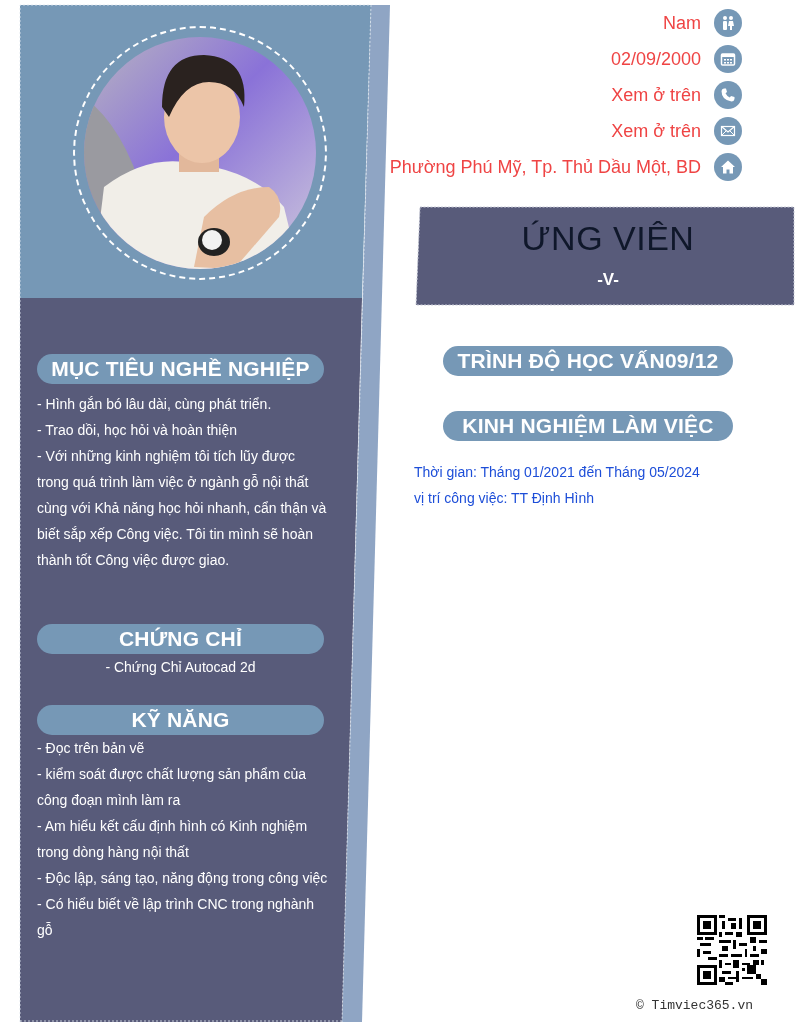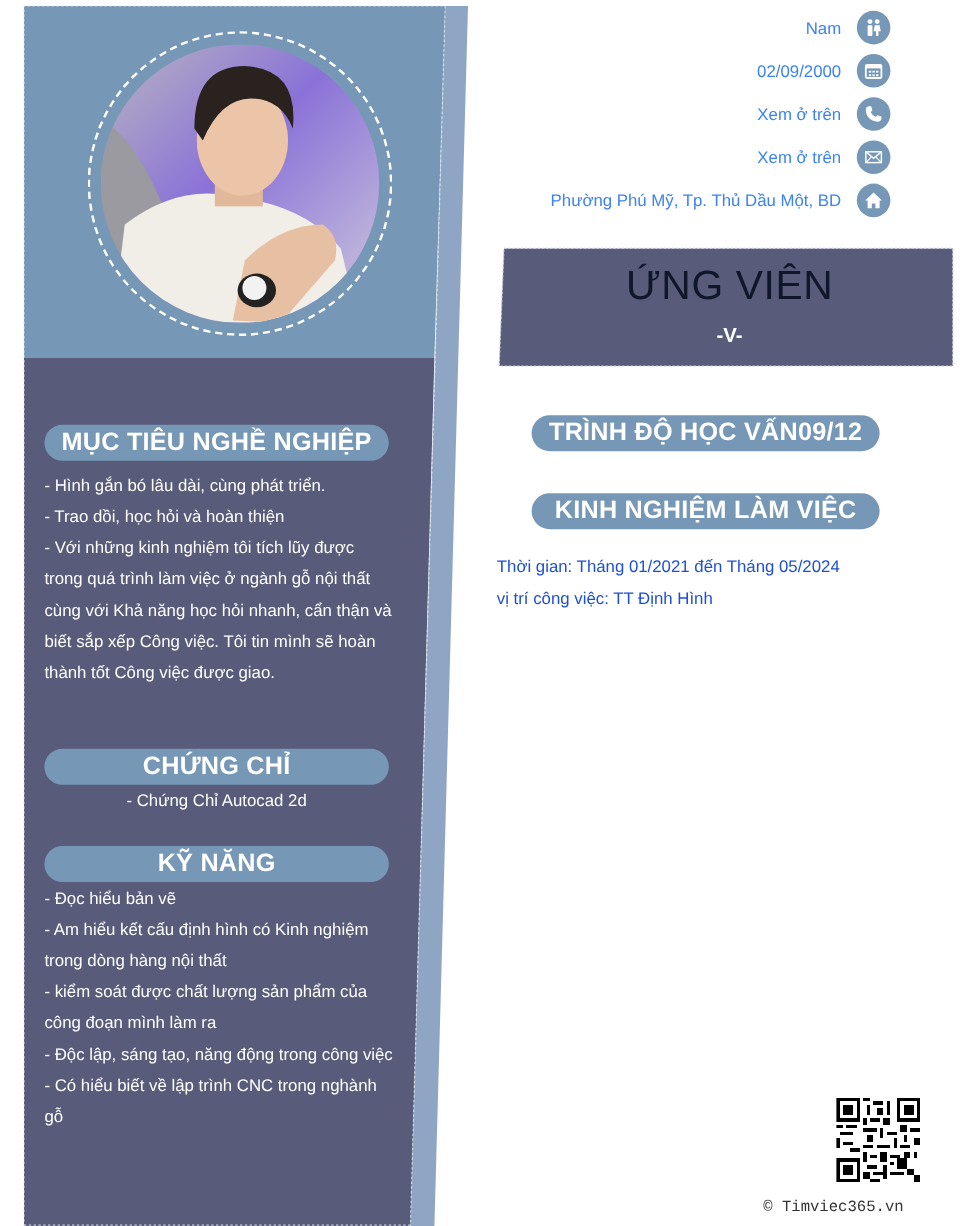--- a/index.html
+++ b/index.html
@@ -12,21 +12,21 @@
   .avatar { position: absolute; left: 11px; top: 11px; width: 232px; height: 232px; border-radius: 50%; overflow: hidden; }
 
   .pill { position: absolute; height: 30px; border-radius: 15px; background: #7698b6;
           color: #ffffff; font-weight: bold; font-size: 21px; text-align: center; line-height: 30px;
           letter-spacing: 0.2px; }
 
   .left-text { position: absolute; left: 37px; width: 292px; color: #ffffff; font-size: 14px; line-height: 26px; }
   .left-text div { white-space: normal; }
 
   .contact-row { position: absolute; right: 58px; height: 30px; display: flex; align-items: center; }
-  .contact-label { font-size: 14px; color: #3b82f6; margin-right: 13px; white-space: nowrap; }
+  .contact-label { font-size: 18px; color: #ef4444; margin-right: 13px; white-space: nowrap; }
   .contact-icon { width: 28px; height: 28px; border-radius: 50%; background: #7698b6;
                   display: flex; align-items: center; justify-content: center; }
 
   .name-banner { position: absolute; left: 416px; top: 207px; width: 378px; height: 98px; }
   .name-title { position: absolute; left: 416px; top: 219px; width: 384px; text-align: center;
                 color: #0f172a; font-weight: normal; font-size: 34px; letter-spacing: 0.5px; }
   .name-sub { position: absolute; left: 416px; top: 270px; width: 384px; text-align: center;
               color: #fff; font-weight: bold; font-size: 17px; }
 
   .right-text { position: absolute; left: 414px; font-size: 14px; color: #1d4ed8; line-height: 26px; }
@@ -149,23 +149,23 @@
   <div>- Với những kinh nghiệm tôi tích lũy được trong quá trình làm việc ở ngành gỗ nội thất cùng với Khả năng học hỏi nhanh, cẩn thận và biết sắp xếp Công việc. Tôi tin mình sẽ hoàn thành tốt Công việc được giao.</div>
 </div>
 
 <div class="pill" style="left:37px; top:624px; width:287px;text-align:center;">CHỨNG CHỈ</div>
 <div class="left-text" style="top:654px; text-align:center; width:287px;">
   <div>- Chứng Chỉ Autocad 2d</div>
 </div>
 
 <div class="pill" style="left:37px; top:705px; width:287px;">KỸ NĂNG</div>
 <div class="left-text" style="top:735px;">
-  <div>- Đọc hiểu bản vẽ</div>
+  <div>- Đọc trên bản vẽ</div>
+  <div>- kiểm soát được chất lượng sản phẩm của công đoạn mình làm ra</div>
   <div>- Am hiểu kết cấu định hình có Kinh nghiệm trong dòng hàng nội thất</div>
-  <div>- kiểm soát được chất lượng sản phẩm của công đoạn mình làm ra</div>
   <div>- Độc lập, sáng tạo, năng động trong công việc</div>
   <div>- Có hiểu biết về lập trình CNC trong nghành gỗ</div>
 </div>
 
 <div class="pill" style="left:443px; top:346px; width:290px;">TRÌNH ĐỘ HỌC VẤN09/12</div>
 
 <div class="pill" style="left:443px; top:411px; width:290px;">KINH NGHIỆM LÀM VIỆC</div>
 <div class="right-text" style="top:459px;">
   <div>Thời gian: Tháng 01/2021 đến Tháng 05/2024</div>
   <div>vị trí công việc: TT Định Hình</div>

